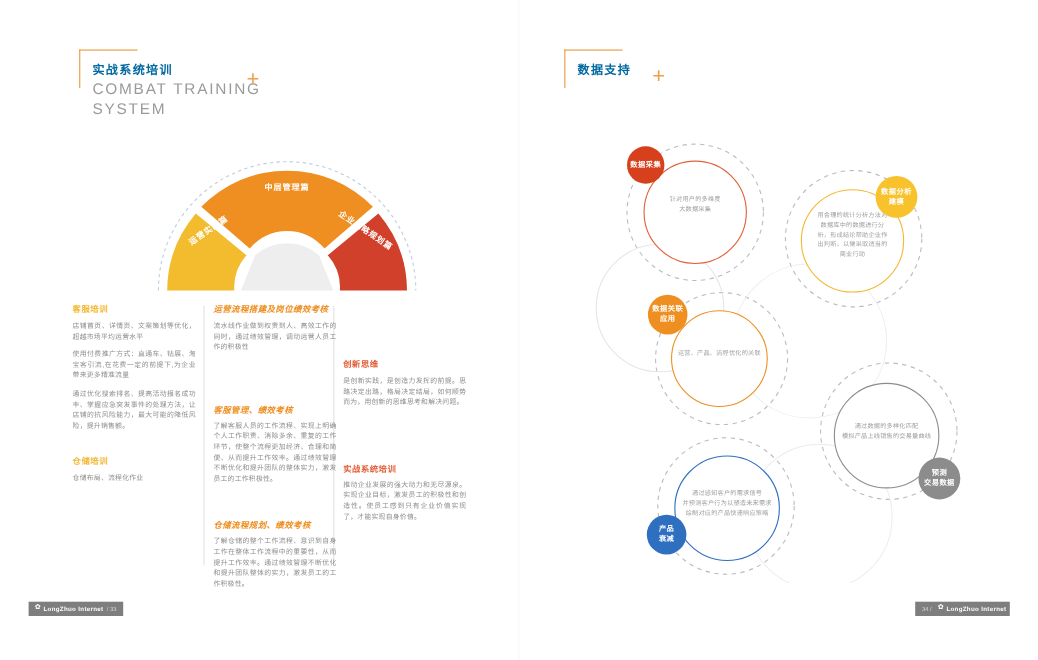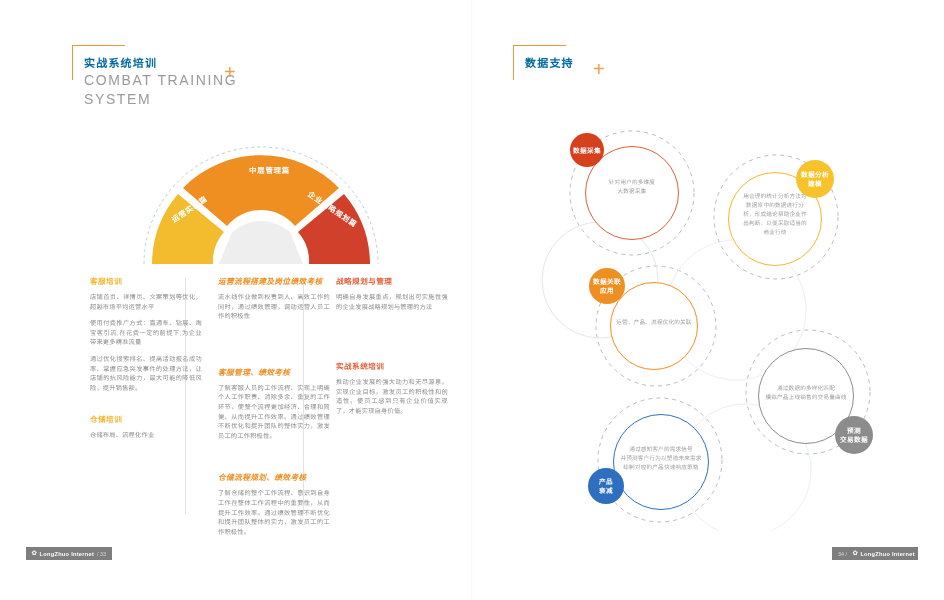--- a/index.html
+++ b/index.html
@@ -92,21 +92,20 @@
   
   .cols {
     position: absolute;
     left: 66px; top: 276px;
     width: 368px; height: 250px;
   }
   .col {
     position: absolute;
     top: 0;
     width: 112px;
-    margin-left: 24px;
   }
   .col-1 { left: 0px; }
   .col-2 { left: 128px; }
   .col-3 { left: 246px; }
   .col-div {
     position: absolute;
     top: 2px;
     width: 1px;
     height: 236px;
     background: #e2e2e2;
@@ -219,21 +218,21 @@
         <path id="seg-ops" d="M 12 138 A 109 109 0 0 1 38 68 L 84 106 A 44 44 0 0 0 73 138 Z" fill="#f2bc2e"></path>
 
         <path id="seg-mid" d="M 43 62 A 109 109 0 0 1 199 62 L 155 100 A 44 44 0 0 0 87 100 Z" fill="#ef8f22"></path>
 
         <path id="seg-str" d="M 204 68 A 109 109 0 0 1 230 138 L 169 138 A 44 44 0 0 0 158 106 Z" fill="#d1402a"></path>
 
         <path id="seg-base" d="M 92 106 A 44 44 0 0 1 150 106 L 163 138 L 79 138 Z" fill="#eeeeee"></path>
       </svg>
 
       <div class="fan-label" style="left:20px; top:77px; width:58px; text-align:center; transform:rotate(-34deg);">运营实战篇</div>
-      <div class="fan-label" style="left:92px; top:38px; width:58px; text-align:right;">中层管理篇</div>
+      <div class="fan-label" style="left:92px; top:38px; width:58px; text-align:center;">中层管理篇</div>
       <div class="fan-label" style="left:159px; top:77px; width:68px; text-align:center; transform:rotate(34deg);">企业战略规划篇</div>
     </div>
 
     <div class="cols">
       <div class="col-div" style="left:119px;"></div>
       <div class="col-div" style="left:237px;"></div>
 
       <div class="col col-1">
         <div class="blk">
           <div class="blk-head h-yellow">客服培训</div>
@@ -256,23 +255,23 @@
           <div class="blk-head h-orange">客服管理、绩效考核</div>
           <p class="blk-body">了解客服人员的工作流程、实现上明确个人工作职责、消除多余、重复的工作环节，使整个流程更加经济、合理和简便、从而提升工作效率。通过绩效管理不断优化和提升团队的整体实力，激发员工的工作积极性。</p>
         </div>
         <div class="blk" style="margin-top:32px;">
           <div class="blk-head h-orange">仓储流程规划、绩效考核</div>
           <p class="blk-body">了解仓储的整个工作流程、意识到自身工作在整体工作流程中的重要性，从而提升工作效率。通过绩效管理不断优化和提升团队整体的实力，激发员工的工作积极性。</p>
         </div>
       </div>
 
       <div class="col col-3">
-        <div class="blk">
-          <div class="blk-head h-red">战略规划与管理</div>
-          <p class="blk-body">明确自身发展重点，规划出可实施性强的企业发展战略规划与管理的方法</p>
+        <div class="blk" style="margin-top:50px;">
+          <div class="blk-head h-red">创新思维</div>
+          <p class="blk-body">是创新实践，是创造力发挥的前提。思路决定出路，格局决定结局，如何顺势而为，用创新的思维思考和解决问题。</p>
         </div>
         <div class="blk" style="margin-top:50px;">
           <div class="blk-head h-red">实战系统培训</div>
           <p class="blk-body">推动企业发展的强大动力和无尽源泉。实现企业目标，激发员工的积极性和创造性。使员工感到只有企业价值实现了，才能实现自身价值。</p>
         </div>
       </div>
     </div>
 
     <div class="section-head" style="left:513px; top:45px; width:200px; height:68px;">
       <div class="corner"></div>

